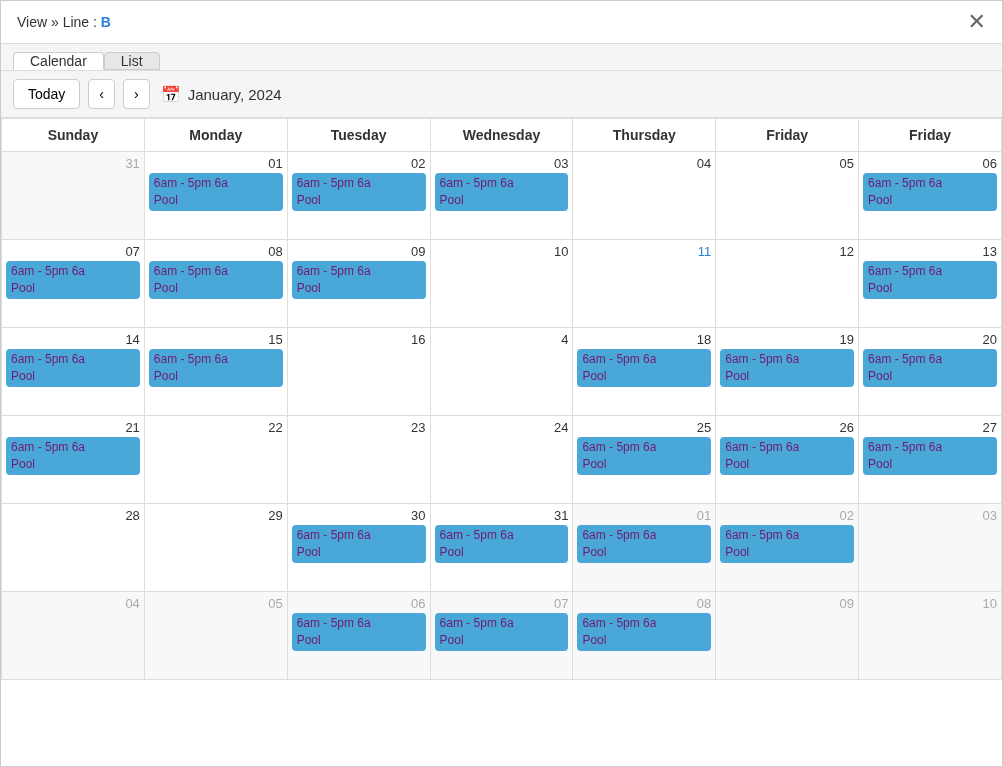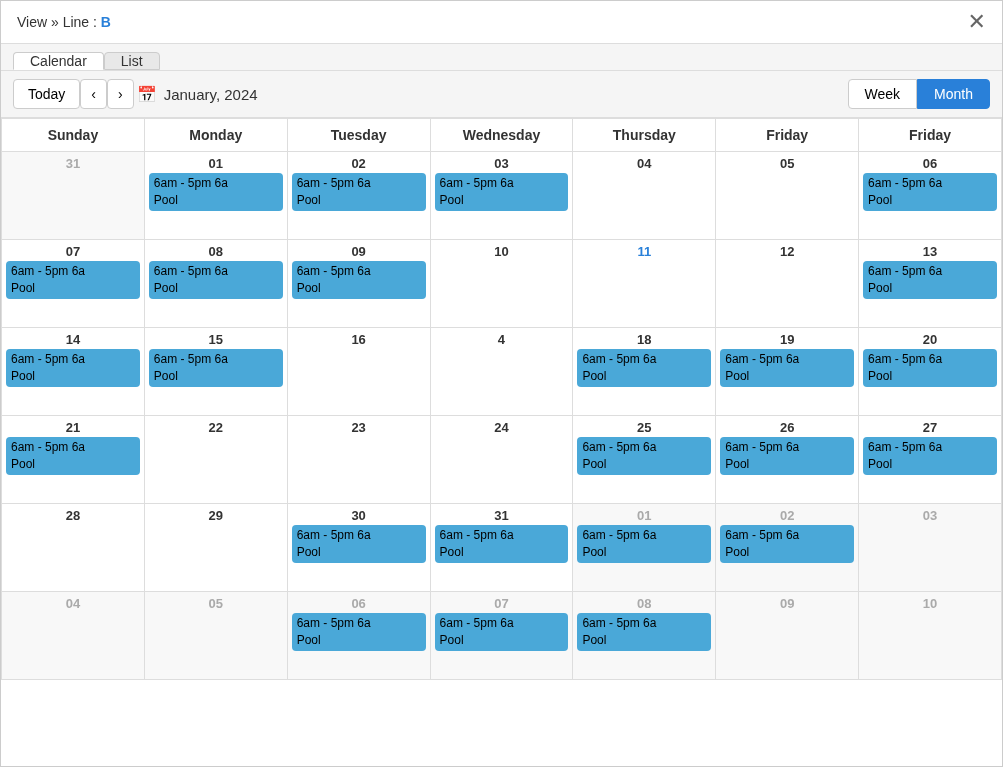--- a/index.html
+++ b/index.html
@@ -63,20 +63,21 @@
     }
     .tab:not(.active) {
       background: #e8e8e8;
     }
     .toolbar {
       display: flex;
       align-items: center;
       padding: 8px 12px;
       background: #f5f5f5;
       border-bottom: 1px solid #ddd;
+      gap: 8px;
     }
     .today-btn {
       padding: 6px 14px;
       border: 1px solid #ccc;
       background: #fff;
       border-radius: 4px;
       cursor: pointer;
       font-size: 14px;
     }
     .nav-btn {
@@ -144,35 +145,34 @@
       padding: 4px;
       font-size: 13px;
       color: #333;
       background: #fff;
     }
     .calendar-grid td.other-month {
       background: #f8f8f8;
       color: #aaa;
     }
     .day-number {
-      text-align: center;
+      text-align: right;
       font-size: 13px;
       margin-bottom: 2px;
       color: #333;
-      font-weight: bold;
     }
     .day-number.other {
       color: #aaa;
     }
     .day-number.blue {
       color: #2980d9;
     }
     .event-block {
       background: #4aa8d8;
-      color: #000000;
+      color: #701a75;
       border-radius: 4px;
       padding: 2px 5px;
       font-size: 12px;
       margin-top: 2px;
       line-height: 1.4;
       cursor: pointer;
     }
     .calendar-container {
       overflow: hidden;
     }
@@ -194,24 +194,20 @@
     <div class="tab">List</div>
   </div>
 
   <div class="toolbar">
     <button class="today-btn">Today</button>
     <button class="nav-btn">‹</button>
     <button class="nav-btn">›</button>
     <div class="current-month">
       <span class="cal-icon">📅</span>
       <span>January, 2024</span>
-    </div>
-    <div class="view-btns">
-      <button class="view-btn">Week</button>
-      <button class="view-btn active">Month</button>
     </div>
   </div>
 
   <div class="calendar-container">
     <table class="calendar-grid">
       <thead>
         <tr>
           <th>Sunday</th>
           <th>Monday</th>
           <th>Tuesday</th>

